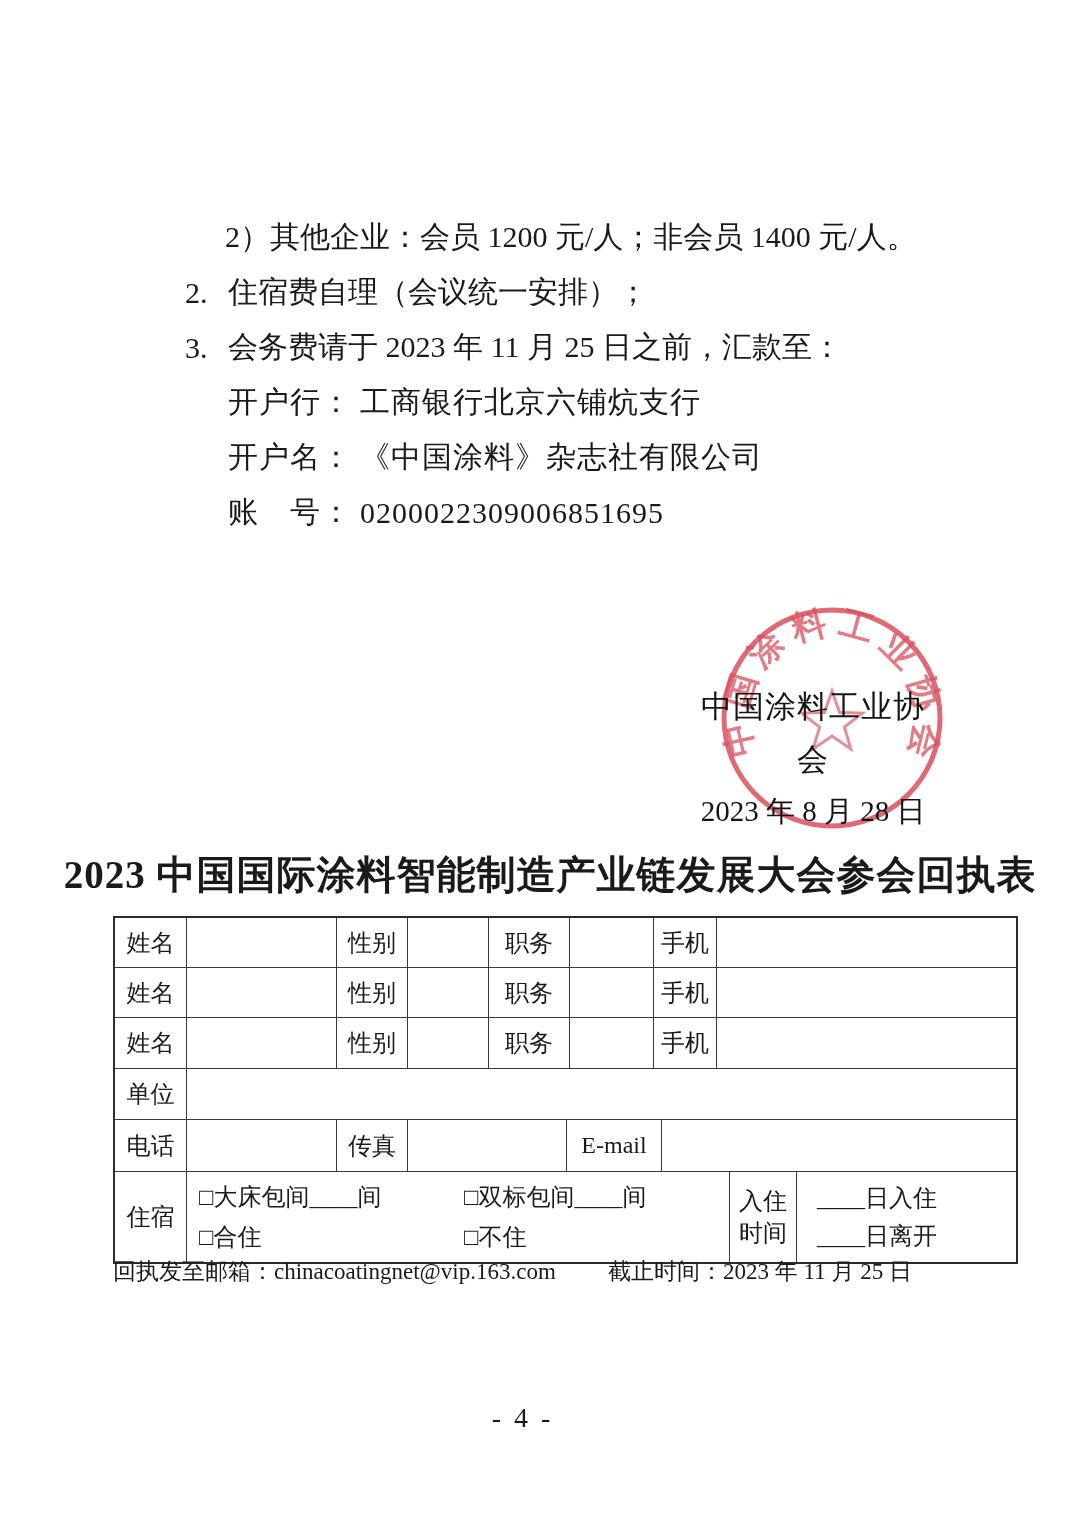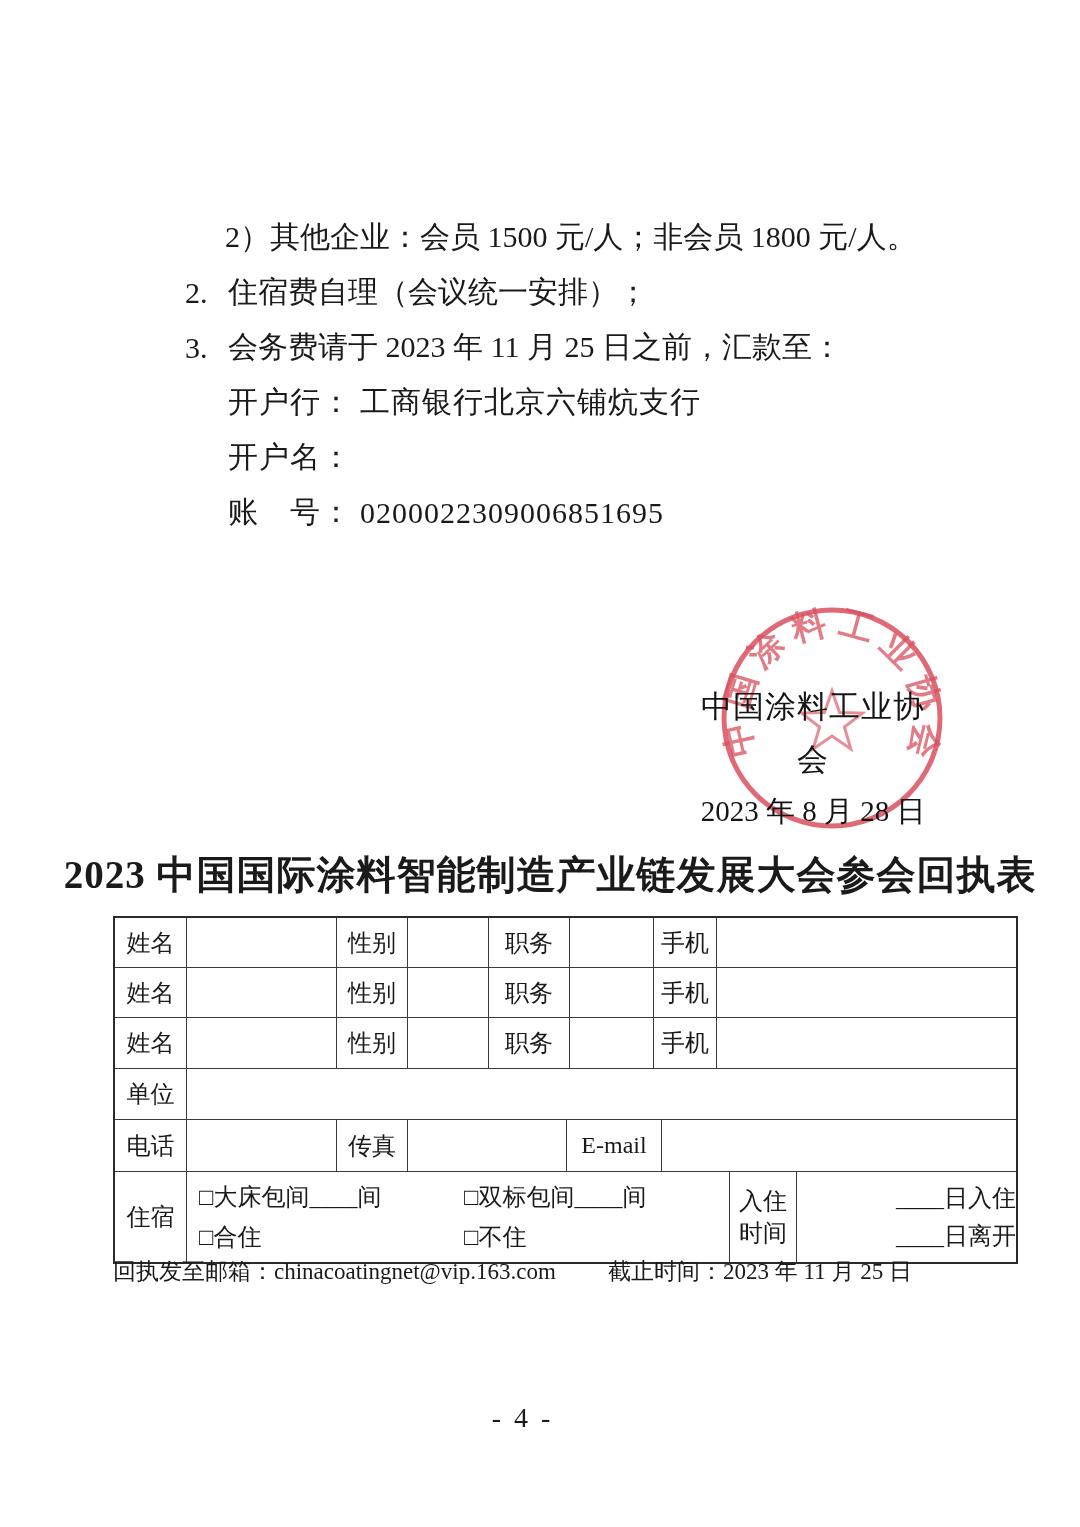--- a/index.html
+++ b/index.html
@@ -31,21 +31,21 @@
   .form-title { position:absolute; left:30px; top:848px; width:1040px;
                 text-align:center; font-size:39px; font-weight:bold; letter-spacing:1px; }
 
   
   .tbl { position:absolute; left:113px; top:916px; width:905px;
          border:2px solid #2b2b2b; background:#fff; }
   .tr  { display:flex; border-bottom:1px solid #3a3a3a; }
   .tr:last-child { border-bottom:none; }
   .td  { border-right:1px solid #3a3a3a; display:flex; align-items:center;
          justify-content:center; font-size:24px; overflow:hidden; }
-  .td:last-child { border-right:none; flex:1;align-items:flex-end; }
+  .td:last-child { border-right:none; flex:1; }
   .h50 { height:50px; } .h51 { height:51px; } .h52 { height:52px; }
   .h90 { height:90px; } .h44 { height:44px; }
   .w72 { width:72px; } .w150 { width:150px; } .w71 { width:71px; }
   .w81 { width:81px; } .w84 { width:84px; } .w63 { width:63px; }
   .w159 { width:159px; } .w95 { width:95px; } .w543 { width:543px; } .w67 { width:67px; }
 
   .lodging-cell { display:block; padding:10px 1px 0 12px; }
   .lodging-grid { display:grid; grid-template-columns:265px auto; row-gap:10px;
                   font-size:24px; line-height:30px; white-space:pre; }
   .stack { flex-direction:column; line-height:32px; }
@@ -59,36 +59,37 @@
   .page-num { position:absolute; left:0; top:1402px; width:1045px;
               text-align:center; font-size:28px; letter-spacing:3px; }
 </style>
 </head>
 <body>
 
 <div class="page">
 
   <div class="notice">
     <div class="n-line n-sub">
-      <span>2）其他企业：会员 1500 元/人；非会员 1800 元/人。</span>
+      <span>2）其他企业：会员 1200 元/人；非会员 1400 元/人。</span>
     </div>
     <div class="n-line">
       <span class="n-marker">2.</span>
       <span>住宿费自理（会议统一安排）；</span>
     </div>
     <div class="n-line">
       <span class="n-marker">3.</span>
       <span>会务费请于 2023 年 11 月 25 日之前，汇款至：</span>
     </div>
     <div class="n-line n-bank">
       <span>开户行：</span>
       <span>工商银行北京六铺炕支行</span>
     </div>
     <div class="n-line n-bank">
       <span>开户名：</span>
+      <span>《中国涂料》杂志社有限公司</span>
     </div>
     <div class="n-line n-bank">
       <span>账　号：</span>
       <span>0200022309006851695</span>
     </div>
   </div>
 
   <svg class="seal-svg" viewBox="0 0 240 240">
     <circle cx="120" cy="121" r="108" fill="none" stroke="#d9505e" stroke-width="5" opacity="0.85"></circle>
     <path id="sealArc" d="M 47,163 A 84,84 0 1 1 193,163" fill="none"></path>

